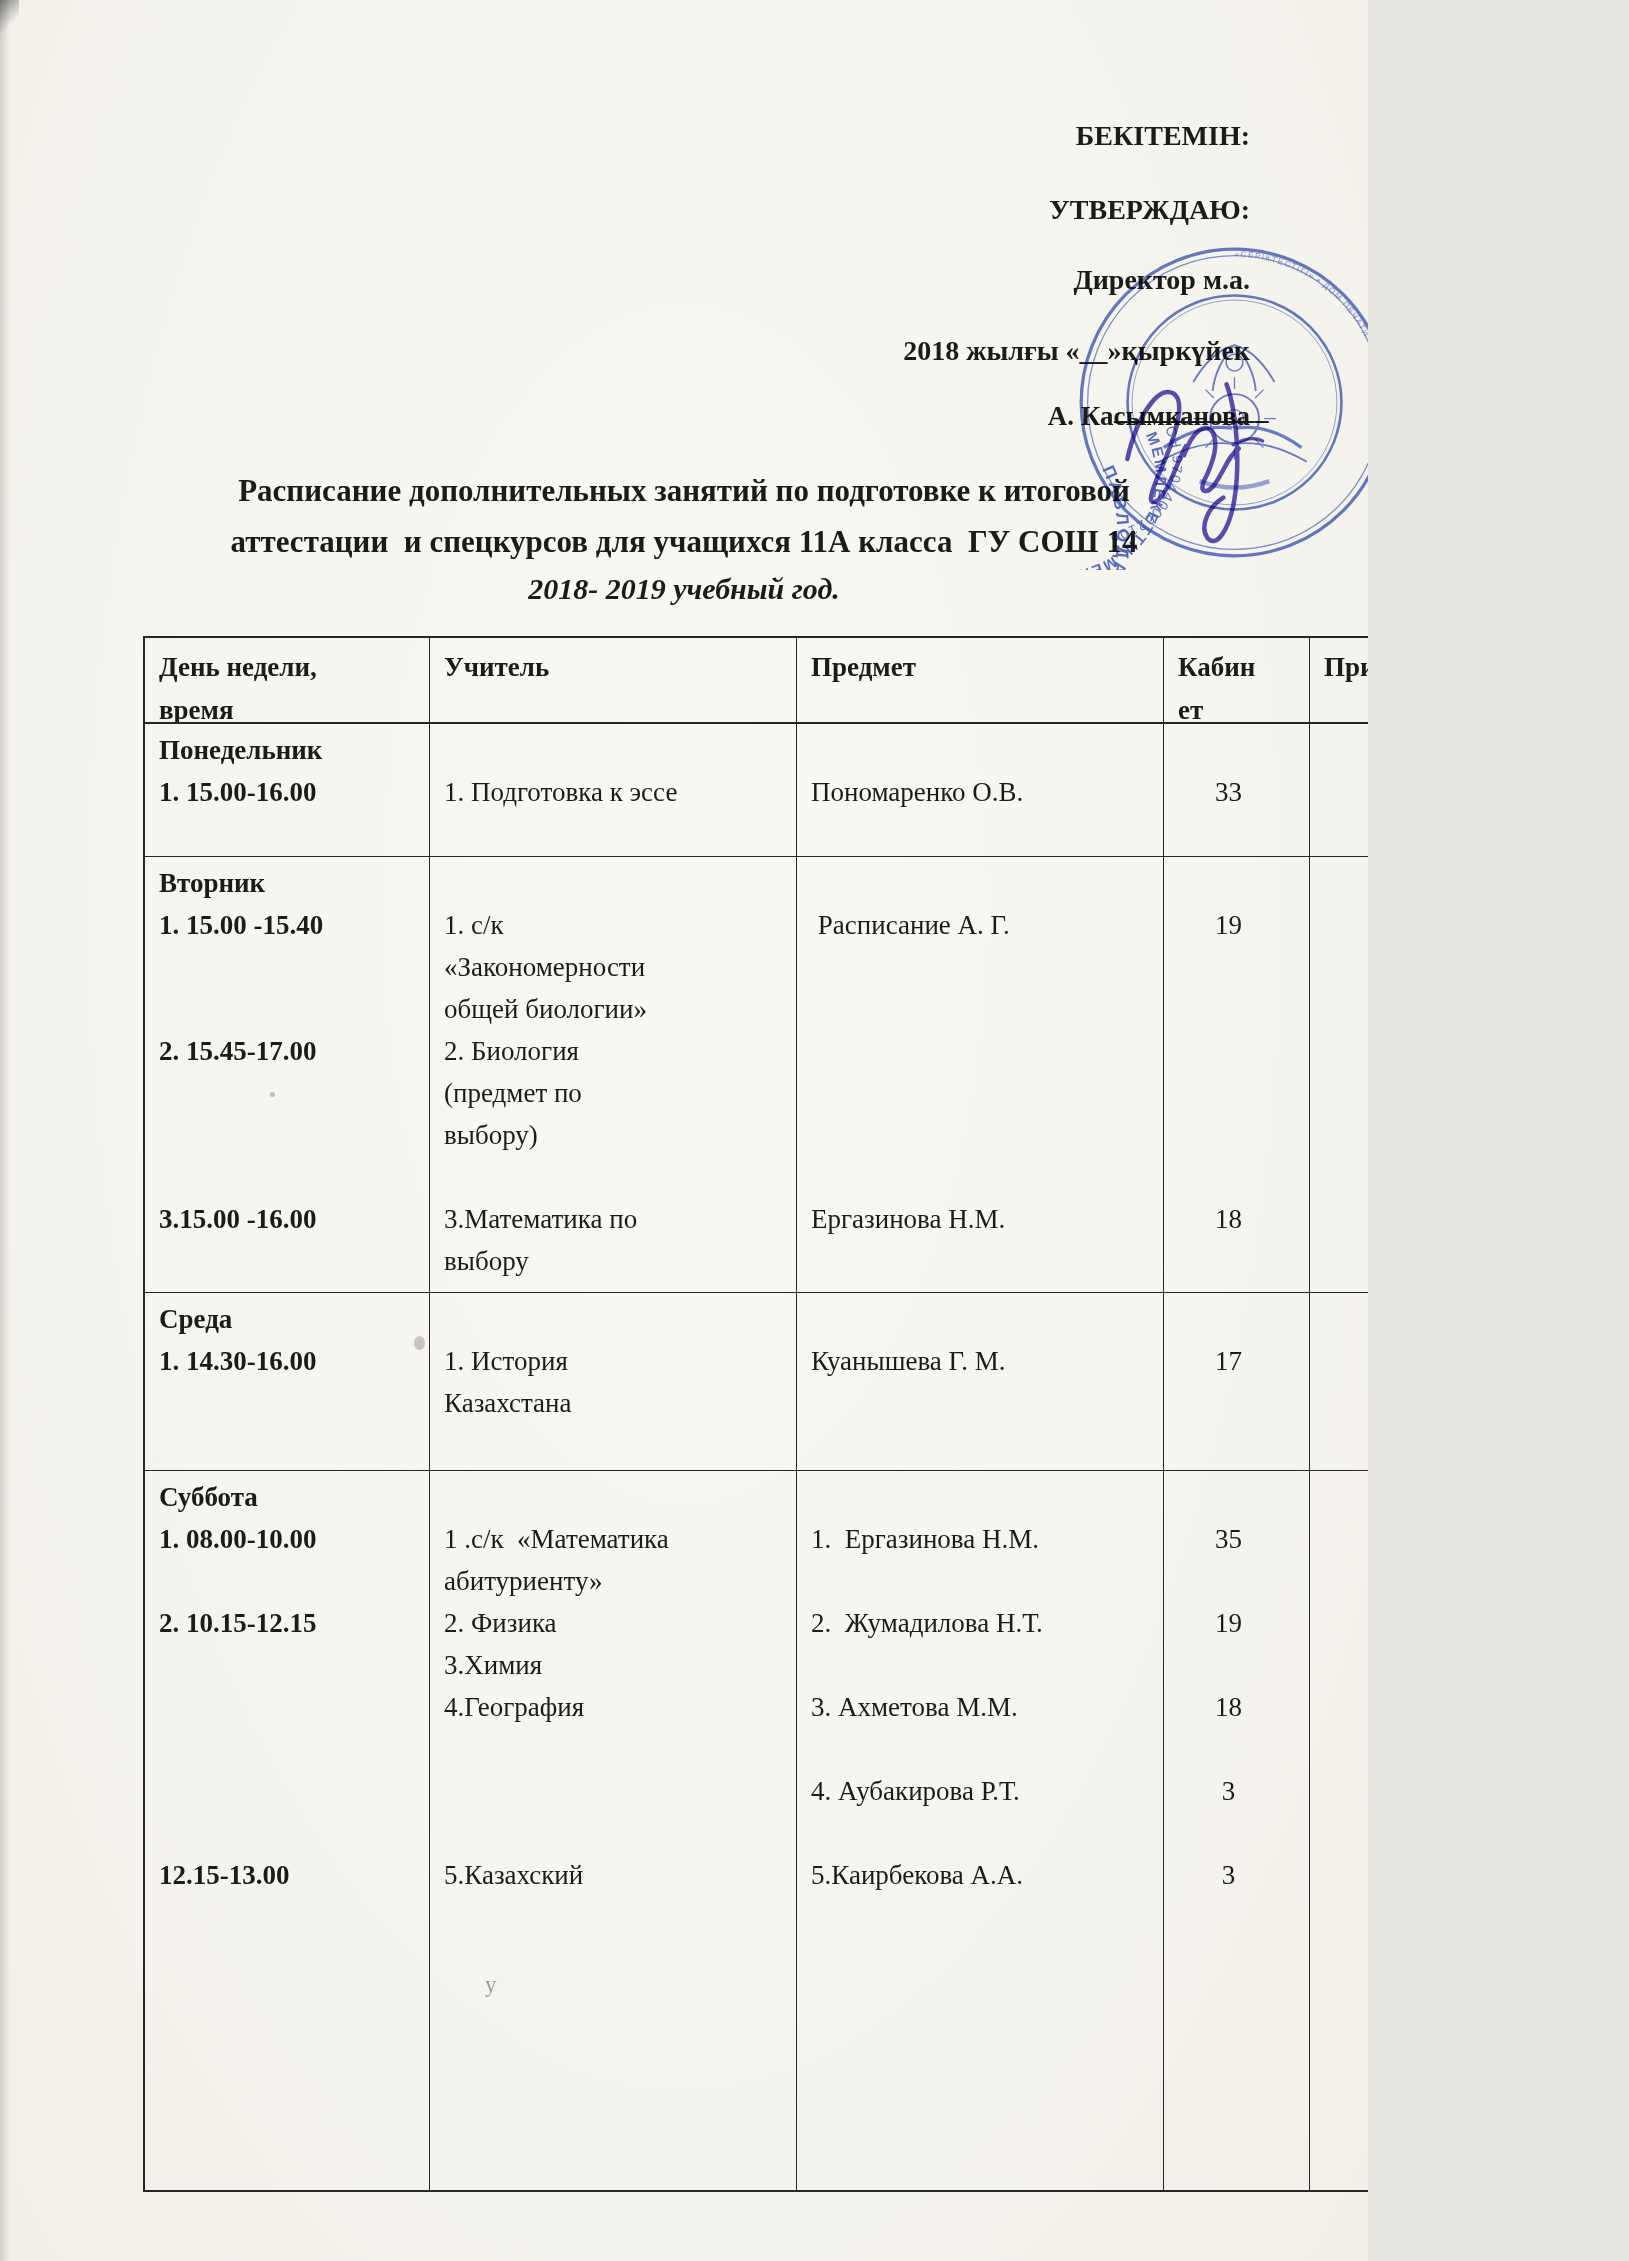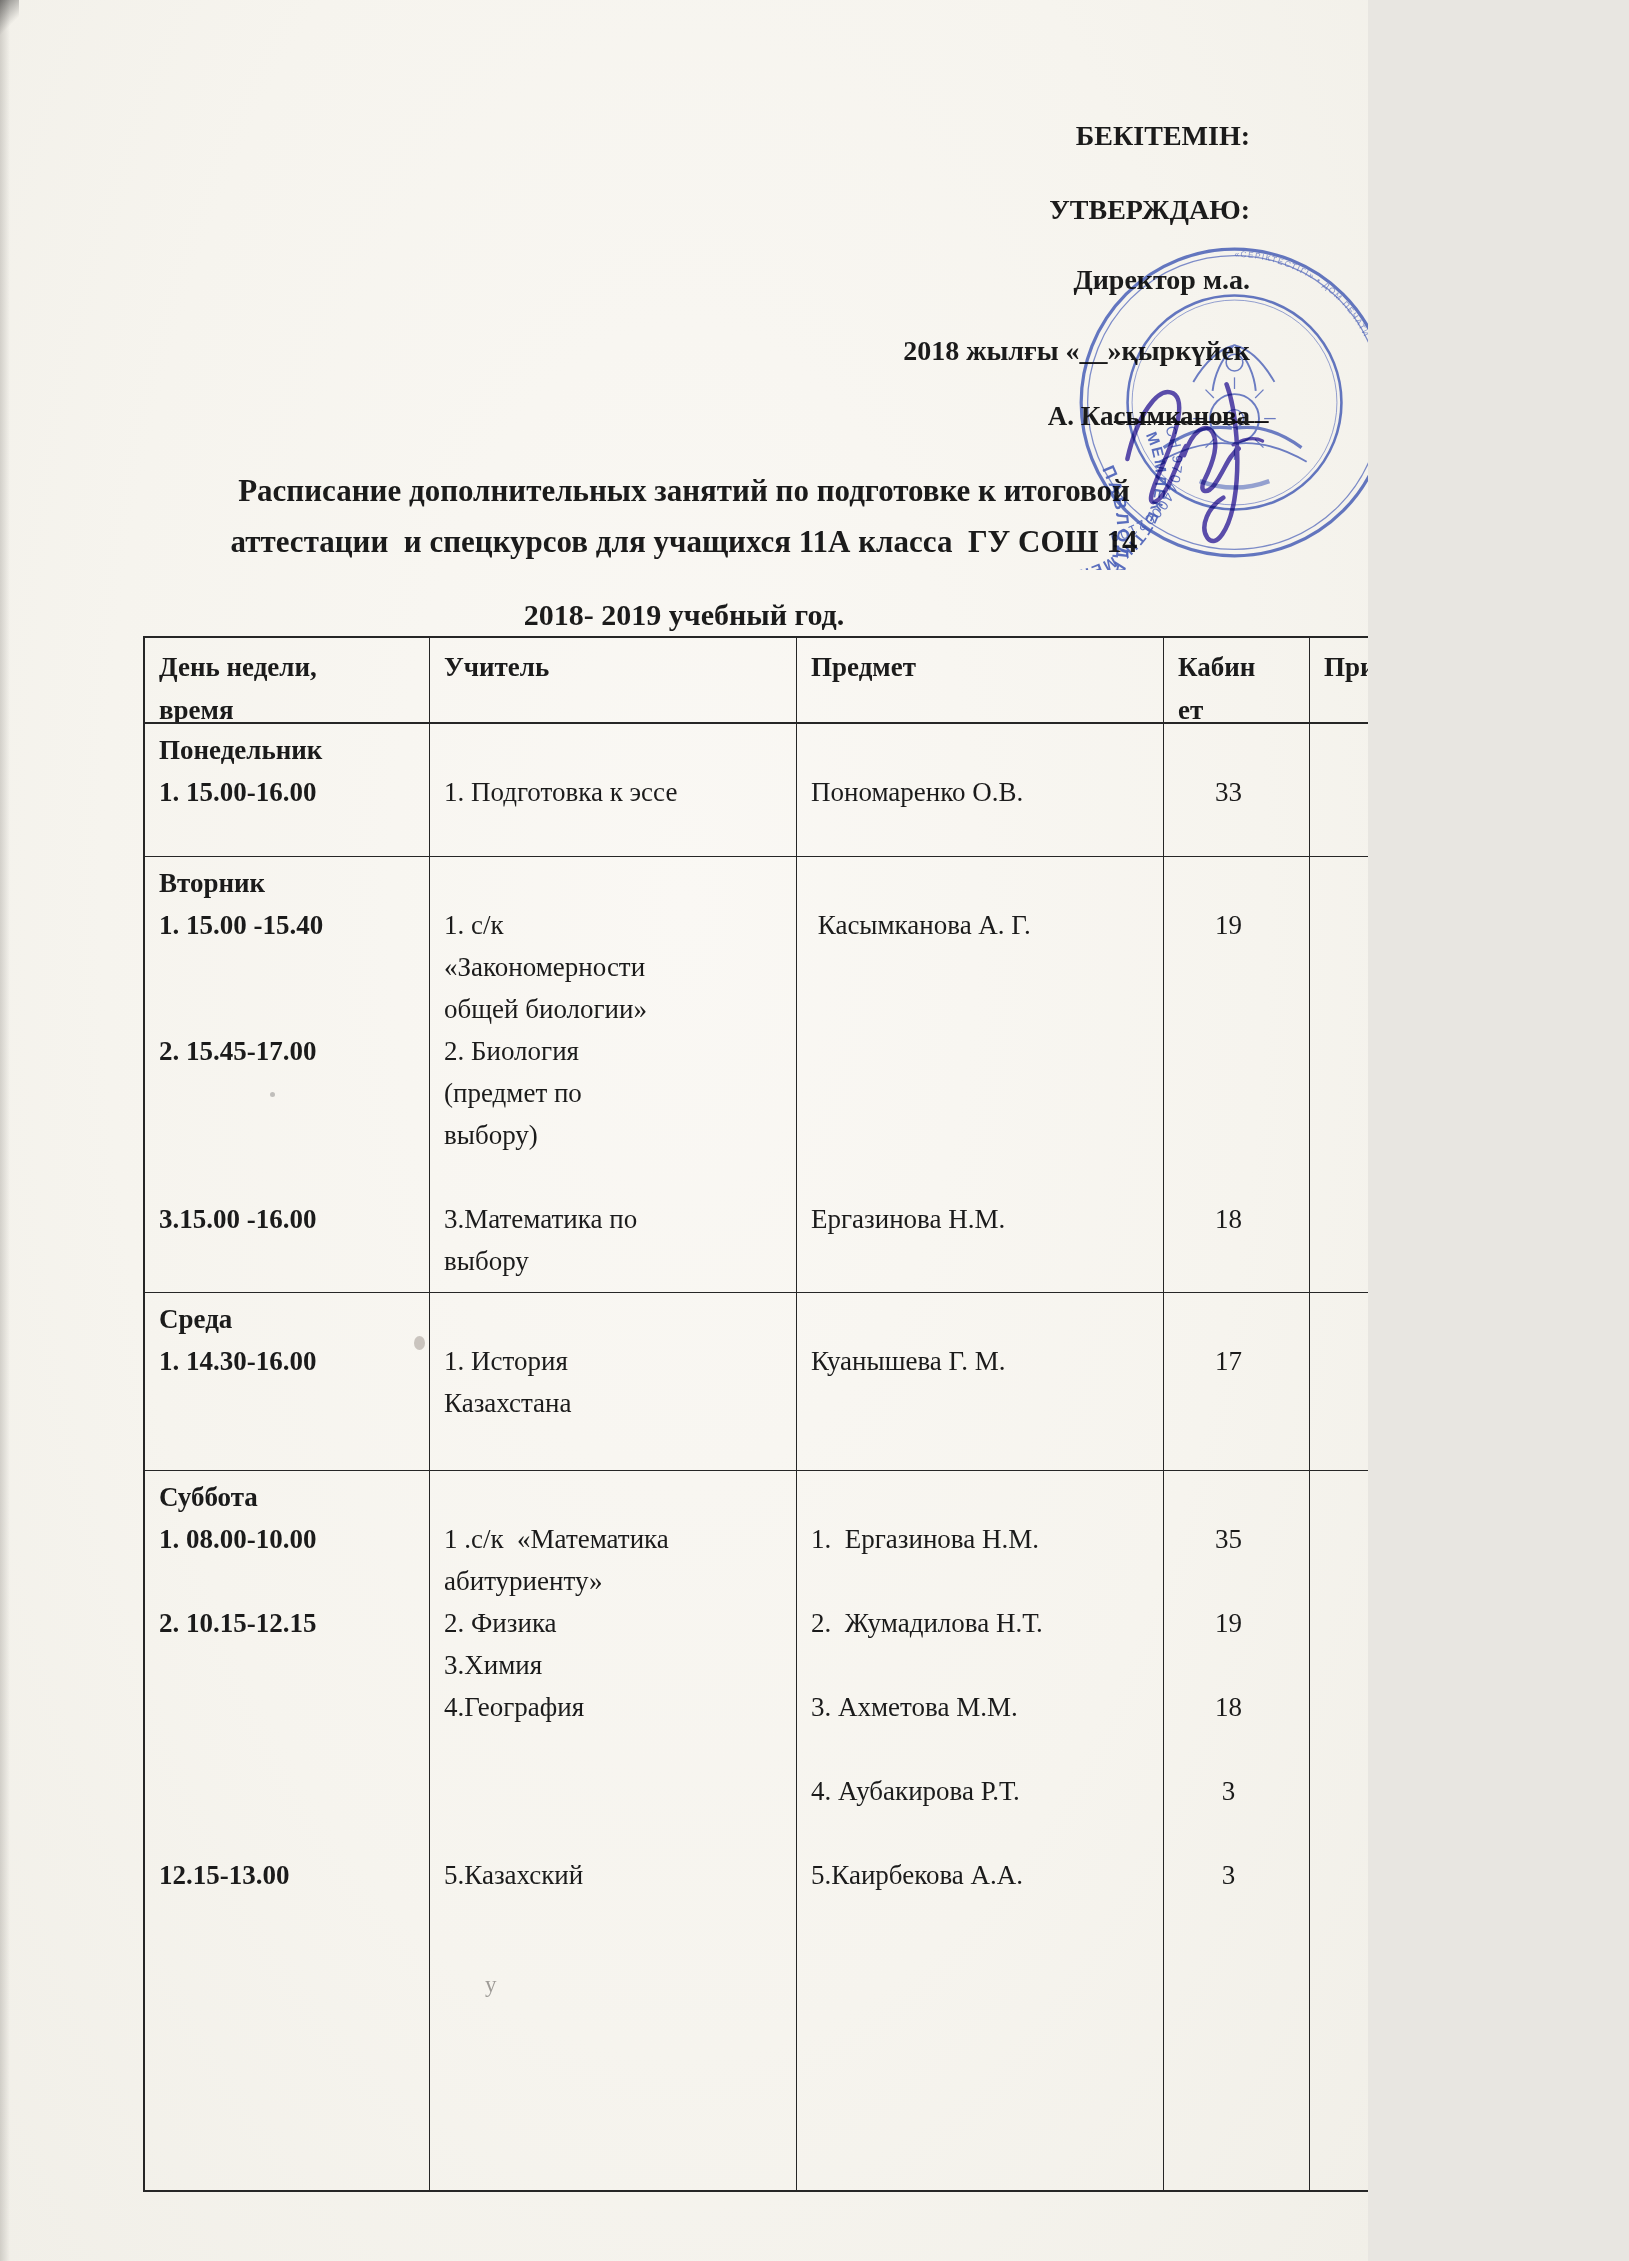--- a/index.html
+++ b/index.html
@@ -23,21 +23,21 @@
   .appr-2{top:194px;}
   .appr-3{top:264px;}
   .appr-4{top:335px;}
   .sig-underscores{position:absolute;left:1114px;top:395px;font-weight:bold;font-size:27px;
     letter-spacing:0.6px;color:#111;}
   .sig-name{position:absolute;right:118px;top:401px;font-weight:bold;font-size:27px;}
   
   .title-line{position:absolute;left:0;width:100%;text-align:center;font-weight:bold;white-space:pre;}
   .title-1{top:473px;font-size:31px;}
   .title-2{top:524px;font-size:31px;}
-  .title-3{top:598px;font-size:30px;}
+  .title-3{top:572px;font-size:30px;font-style:italic;}
   
   .stamp{position:absolute;left:1067px;top:235px;width:335px;height:335px;
     mix-blend-mode:multiply;opacity:.92;}
   .signature{position:absolute;left:1090px;top:348px;width:219px;height:213px;
     mix-blend-mode:multiply;}
   
   .sched{position:absolute;left:143px;top:636px;width:1404px;
     border:2.6px solid #262626;background:transparent;}
   .trow{display:grid;grid-template-columns:285px 367px 367px 146px 239px;
     border-bottom:1.9px solid #262626;}
@@ -203,21 +203,21 @@
           <div class="ln">общей биологии»</div>
           <div class="ln">2. Биология</div>
           <div class="ln">(предмет по</div>
           <div class="ln">выбору)</div>
           <div class="ln"></div>
           <div class="ln">3.Математика по</div>
           <div class="ln">выбору</div>
         </div>
       <div class="cell">
           <div class="ln"></div>
-          <div class="ln"> Касымканова А. Г.</div>
+          <div class="ln"> Расписание А. Г.</div>
           <div class="ln"></div>
           <div class="ln"></div>
           <div class="ln"></div>
           <div class="ln"></div>
           <div class="ln"></div>
           <div class="ln"></div>
           <div class="ln">Ергазинова Н.М.</div>
         </div>
       <div class="cell c-room">
           <div class="ln"></div>

